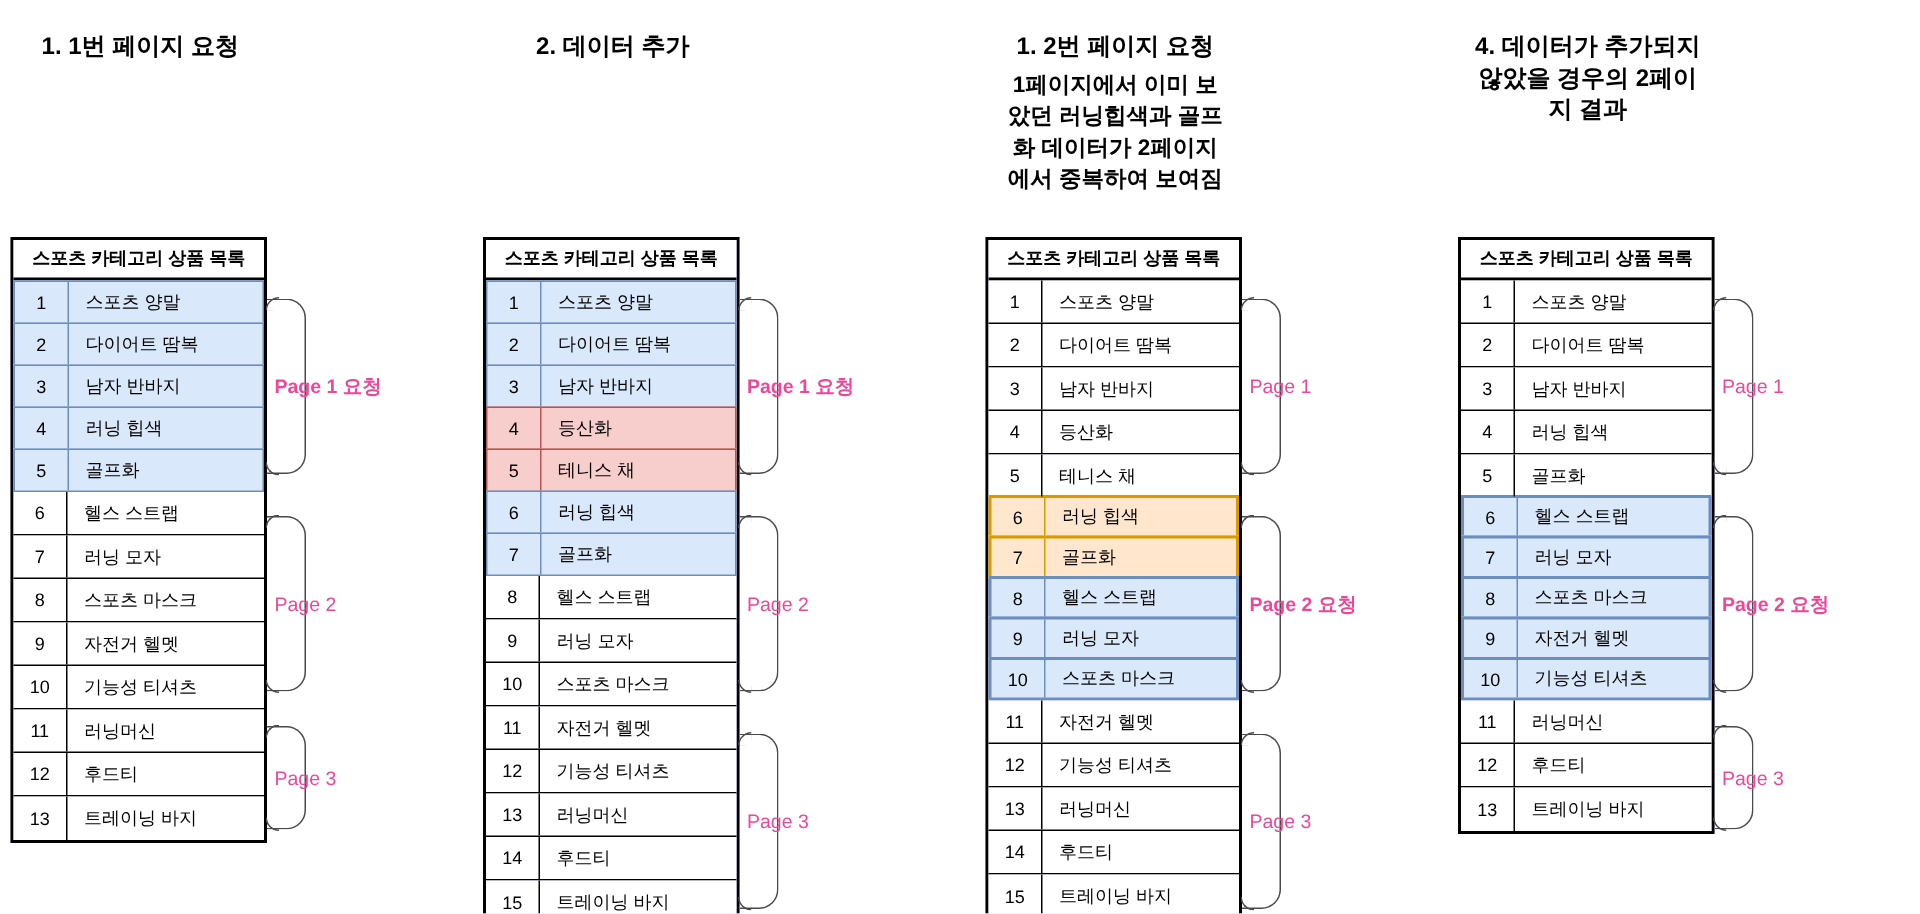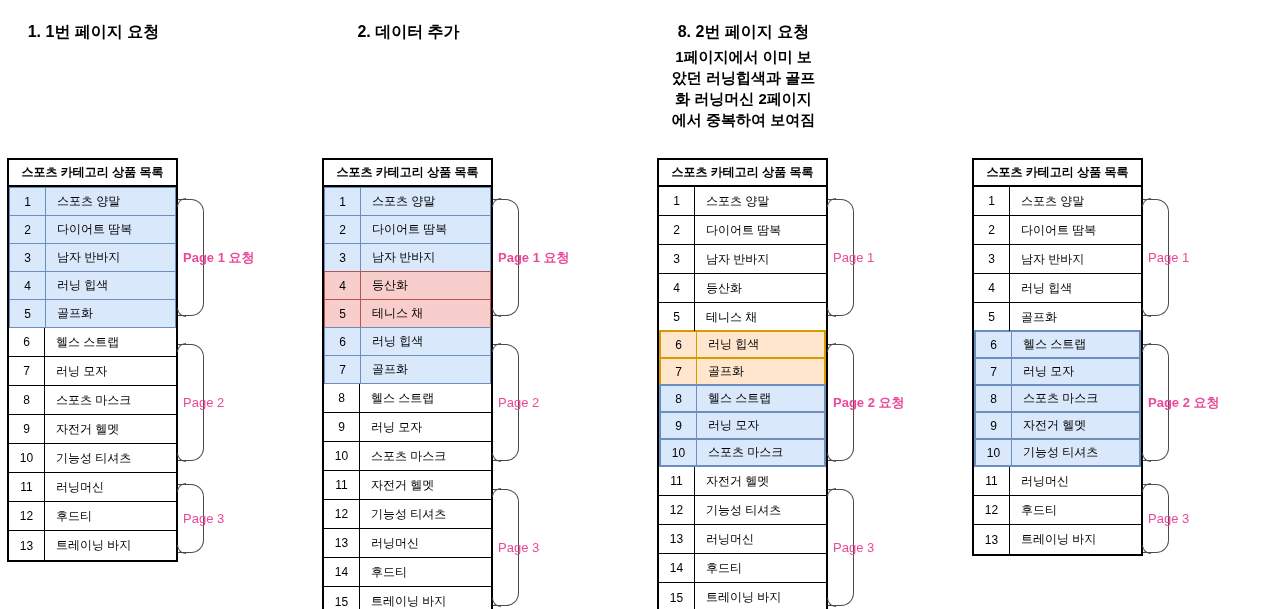--- a/index.html
+++ b/index.html
@@ -221,24 +221,24 @@
         <div class="bracket" style="top: 186px; height: 117px;"></div>
         <div class="page-label bold" style="top: 235.5px;">Page 1 요청</div>
         <div class="bracket" style="top: 331px; height: 117px;"></div>
         <div class="page-label" style="top: 380.5px;">Page 2</div>
         <div class="bracket" style="top: 476px; height: 117px;"></div>
         <div class="page-label" style="top: 525.5px;">Page 3</div>
       </div>
   </div>
 
   <div class="panel" style="left:657px;">
-    <div class="panel-title">8. 2번 페이지 요청</div>
+    <div class="panel-title">1. 2번 페이지 요청</div>
     <div class="panel-subtitle">1페이지에서 이미 보
 았던 러닝힙색과 골프
-화 러닝머신 2페이지
+화 데이터가 2페이지
 에서 중복하여 보여짐</div>
     <div class="ptable">
       <div class="thead">스포츠 카테고리 상품 목록</div>
       <div>
           <div class="trow">
             <div class="cell-num">1</div>
             <div class="cell-item">스포츠 양말</div>
           </div>
           <div class="trow">
             <div class="cell-num">2</div>
@@ -302,20 +302,23 @@
         <div class="bracket" style="top: 186px; height: 117px;"></div>
         <div class="page-label" style="top: 235.5px;">Page 1</div>
         <div class="bracket" style="top: 331px; height: 117px;"></div>
         <div class="page-label bold" style="top: 380.5px;">Page 2 요청</div>
         <div class="bracket" style="top: 476px; height: 117px;"></div>
         <div class="page-label" style="top: 525.5px;">Page 3</div>
       </div>
   </div>
 
   <div class="panel" style="left:972px;">
+    <div class="panel-title">4. 데이터가 추가되지
+않았을 경우의 2페이
+지 결과</div>
     <div class="panel-subtitle"></div>
     <div class="ptable">
       <div class="thead">스포츠 카테고리 상품 목록</div>
       <div>
           <div class="trow">
             <div class="cell-num">1</div>
             <div class="cell-item">스포츠 양말</div>
           </div>
           <div class="trow">
             <div class="cell-num">2</div>

